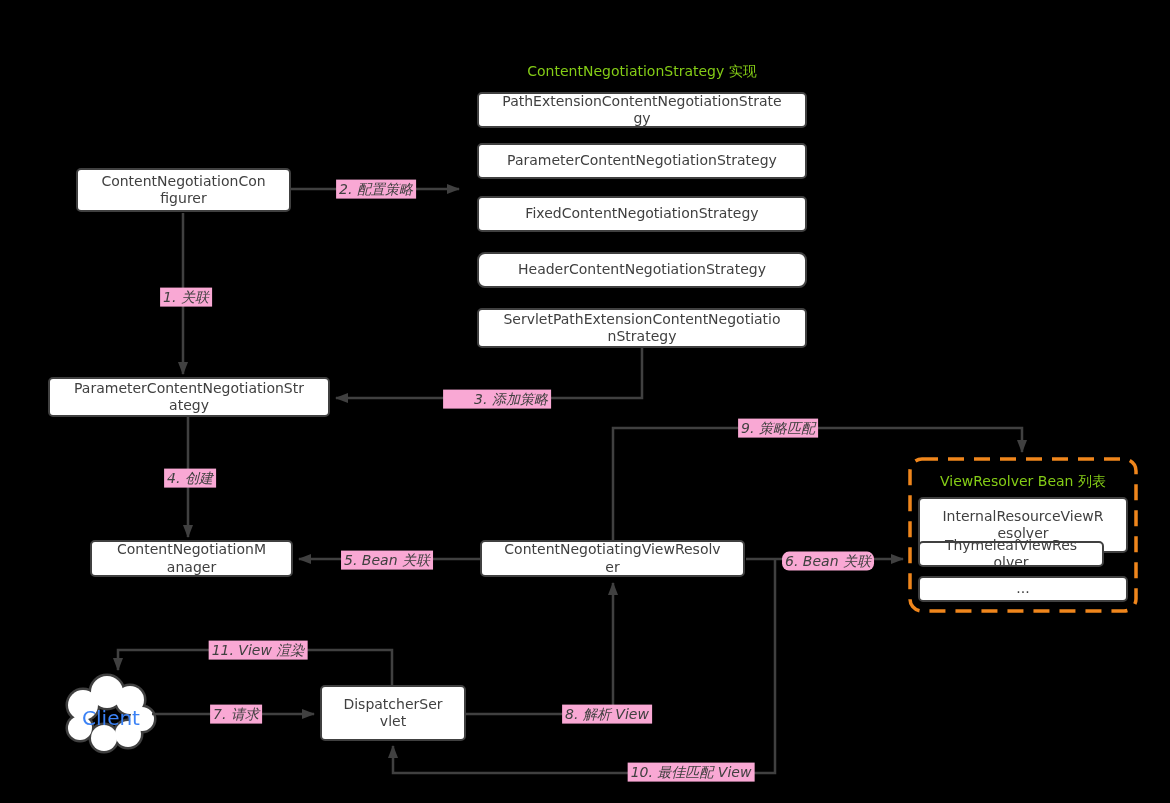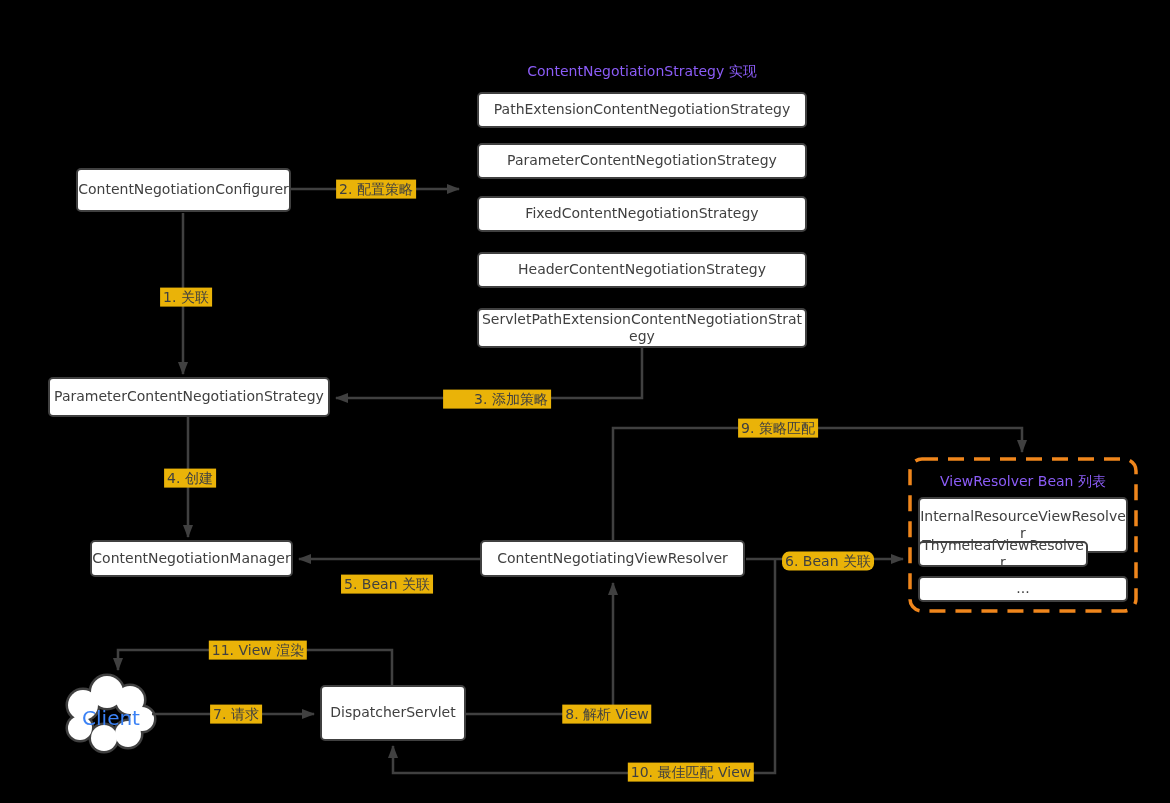--- a/index.html
+++ b/index.html
@@ -16,41 +16,42 @@
     box-sizing:border-box;
     background:#fff;
     border:2px solid #404040;
     border-radius:5px;
     color:#404040;
     font-size:14px;
     line-height:1.25;
     display:flex;align-items:center;justify-content:center;
     text-align:center;
     word-break:break-all;
-    padding:1px 0;
+    padding:1px 21px;
     z-index:3;
   }
   .group-title{
     position:absolute;
     transform:translate(-50%,-50%);
-    color:#8b5cf6;
+    color:#84cc16;
     font-size:14px;
     white-space:nowrap;
     z-index:2;
   }
   .edge-label{
     position:absolute;
     transform:translate(-50%,-50%);
-    background:#eab308;
+    background:#f9a8d4;
     color:#404040;
     font-size:14px;
     line-height:1.2;
     padding:1px 3px;
     white-space:nowrap;
     z-index:4;
+    font-style:italic;
   }
   .vr-group{
     position:absolute;
     left:908px;top:457px;width:230px;height:156px;
     box-sizing:border-box;
     z-index:3;
   }
   .client-label{
     position:absolute;
     left:66px;top:706px;width:90px;
@@ -106,42 +107,42 @@
       <path d="M392,685 L392,650 L118,650 L118,670" marker-end="url(#arrow)"></path>
     </g>
 
     <rect x="910" y="459" width="226" height="152" rx="12" fill="none" stroke="#F0861C" stroke-width="3.5" stroke-dasharray="16 10"></rect>
   </svg>
 
   <div class="group-title" style="left:642px;top:72px;">ContentNegotiationStrategy 实现</div>
   <div class="node" style="left:477px;top:92px;width:330px;height:36px;">PathExtensionContentNegotiationStrategy</div>
   <div class="node" style="left:477px;top:143px;width:330px;height:36px;text-align:right;">ParameterContentNegotiationStrategy</div>
   <div class="node" style="left:477px;top:196px;width:330px;height:36px;">FixedContentNegotiationStrategy</div>
-  <div class="node" style="left:477px;top:252px;width:330px;height:36px;">HeaderContentNegotiationStrategy</div>
+  <div class="node" style="left:477px;top:252px;width:330px;height:36px;border-radius:8px;">HeaderContentNegotiationStrategy</div>
   <div class="node" style="left:477px;top:308px;width:330px;height:40px;">ServletPathExtensionContentNegotiationStrategy</div>
 
   <div class="node" style="left:76px;top:168px;width:215px;height:44px;">ContentNegotiationConfigurer</div>
   <div class="node" style="left:48px;top:377px;width:282px;height:40px;">ParameterContentNegotiationStrategy</div>
   <div class="node" style="left:90px;top:540px;width:203px;height:37px;">ContentNegotiationManager</div>
   <div class="node" style="left:480px;top:540px;width:265px;height:37px;">ContentNegotiatingViewResolver</div>
   <div class="node" style="left:320px;top:685px;width:146px;height:56px;">DispatcherServlet</div>
   <div class="client-label">Client</div>
 
   <div class="vr-group">
     <div class="group-title" style="left:115px;top:25px;">ViewResolver Bean 列表</div>
     <div class="node" style="left:10px;top:40px;width:210px;height:56px;">InternalResourceViewResolver</div>
-    <div class="node" style="left:10px;top:84px;width:170px;height:26px;">ThymeleafViewResolver</div>
+    <div class="node" style="left:10px;top:84px;width:186px;height:26px;">ThymeleafViewResolver</div>
     <div class="node" style="left:10px;top:119px;width:210px;height:26px;">...</div>
   </div>
 
   <div class="edge-label" style="left:186px;top:297px;">1. 关联</div>
   <div class="edge-label" style="left:376px;top:189px;">2. 配置策略</div>
   <div class="edge-label" style="left:497px;top:399px;padding-left:31px;">3. 添加策略</div>
   <div class="edge-label" style="left:190px;top:478px;">4. 创建</div>
-  <div class="edge-label" style="left:387px;top:560px;margin-top:24px;">5. Bean 关联</div>
+  <div class="edge-label" style="left:387px;top:560px;">5. Bean 关联</div>
   <div class="edge-label" style="left:828px;top:561px;border-radius:7px;">6. Bean 关联</div>
   <div class="edge-label" style="left:236px;top:714px;">7. 请求</div>
   <div class="edge-label" style="left:607px;top:714px;">8. 解析 View</div>
   <div class="edge-label" style="left:778px;top:428px;">9. 策略匹配</div>
   <div class="edge-label" style="left:691px;top:772px;">10. 最佳匹配 View</div>
   <div class="edge-label" style="left:258px;top:650px;">11. View 渲染</div>
 
 </div>
 
 </body></html>

